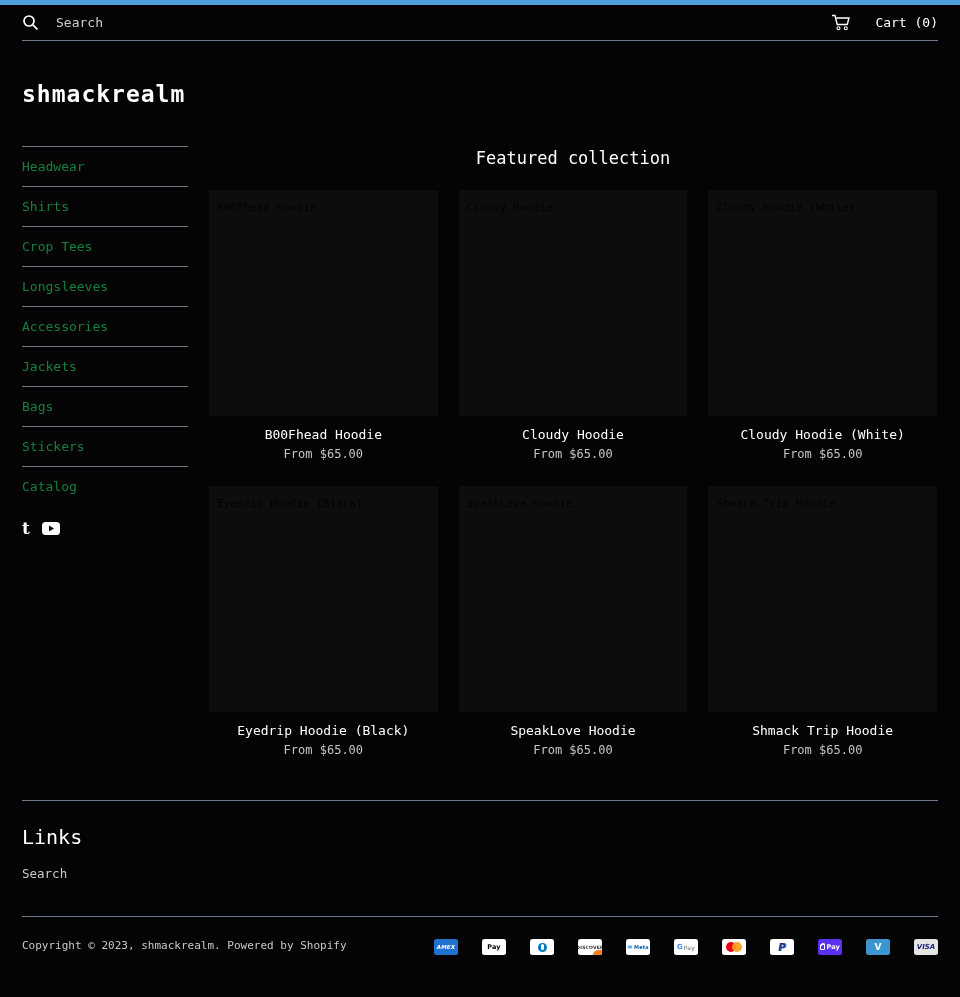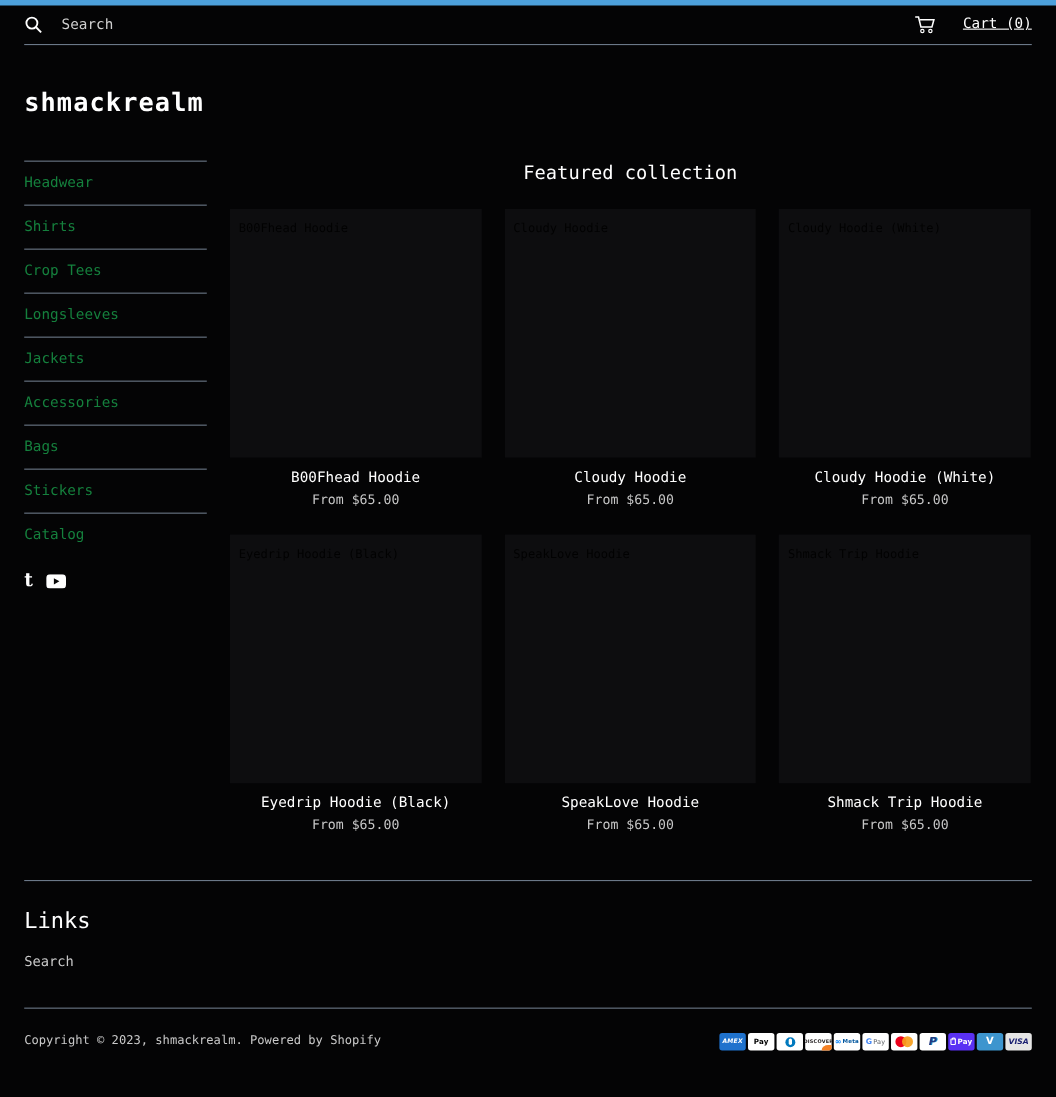--- a/index.html
+++ b/index.html
@@ -9,21 +9,21 @@
     font-family:"DejaVu Sans Mono","Liberation Mono",monospace;
     color:#fff;
   }
   .top-strip { height:5px; width:100%; }
   
   .header { margin:0 22px; height:36px; display:flex; align-items:center;
             border-bottom:1px solid #6b7888; }
   .search-group { display:flex; align-items:center; gap:17px; cursor:pointer; }
   .search-label { font-size:13px; color:#cfcfcf; }
   .header-spacer { flex:1; }
-  .cart-group { display:flex; gap:24px; cursor:pointer;text-decoration:underline; }
+  .cart-group { display:flex; align-items:center; gap:24px; cursor:pointer; }
   .cart-label { font-size:13px; color:#fff; }
   .icon-svg { display:block; }
   
   .logo { margin:42px 0 0 22px; font-size:23px; line-height:23px; color:#fff; letter-spacing:1px; cursor:pointer; }
   
   .content { display:flex; margin-top:40px; }
   .sidebar { width:166px; margin-left:22px; flex:none; }
   .nav-item { border-top:1px solid #6b7888; padding:12px 0; font-size:13px; line-height:15px;
               color:#15803d; cursor:pointer; }
   .nav-item:last-of-type { border-bottom:1px solid #6b7888; }
@@ -43,21 +43,21 @@
   .card-price { margin-top:6px; font-size:12px; line-height:13px; text-align:center; color:#c6c6c6; }
   
   .footer { margin:43px 22px 0; border-top:1px solid #6b7888; padding-top:28px; }
   .links-title { font-size:20px; line-height:17px; font-weight:normal; }
   .footer-links { margin-top:19px; list-style:none; }
   .footer-link { font-size:12.5px; line-height:18px; color:#c9c9c9; cursor:pointer; }
   
   .bottom { margin:33px 22px 0; border-top:1px solid #6b7888; padding-top:22px;
             display:flex; justify-content:space-between; align-items:flex-start; }
   .copyright { font-size:11px; color:#c9c9c9; }
-  .pay-row { display:flex; gap:2px; align-items:center; }
+  .pay-row { display:flex; gap:24px; align-items:center; }
   .pay { width:24px; height:16px; border-radius:2.5px; display:inline-flex; align-items:center;
          justify-content:center; overflow:hidden; position:relative;
          font-family:"DejaVu Sans","Liberation Sans",sans-serif; }
   .pay-text { font-size:5.5px; font-weight:bold; letter-spacing:0.2px; white-space:nowrap; }
   .pay-amex .pay-text { font-style:italic; }
   .diners-circle { width:9px; height:9px; border-radius:50%; background:#0079be; position:relative; }
   .diners-circle::after { content:""; position:absolute; left:3px; top:1.5px; width:3px; height:6px;
                           background:#fff; border-radius:1.5px; }
   .pay-discover .disc-swoosh { position:absolute; right:-3px; bottom:-4px; width:12px; height:9px;
                                background:#f48024; border-radius:50% 0 0 0; }
@@ -108,22 +108,22 @@
 </div>
 
 <h1 class="logo">shmackrealm</h1>
 
 <div class="content">
   <nav class="sidebar">
     <div class="nav-item">Headwear</div>
     <div class="nav-item">Shirts</div>
     <div class="nav-item">Crop Tees</div>
     <div class="nav-item">Longsleeves</div>
+    <div class="nav-item">Accessories</div>
     <div class="nav-item">Jackets</div>
-    <div class="nav-item">Accessories</div>
     <div class="nav-item">Bags</div>
     <div class="nav-item">Stickers</div>
     <div class="nav-item">Catalog</div>
     <div class="social-row">
       <span class="social-icon">
         <span class="tumblr-glyph">t</span>
       </span>
       <span class="social-icon">
         <svg class="icon-svg" width="18" height="13" viewBox="0 0 18 13">
           <rect x="0" y="0" width="18" height="13" rx="3.5" fill="#fff"></rect>

